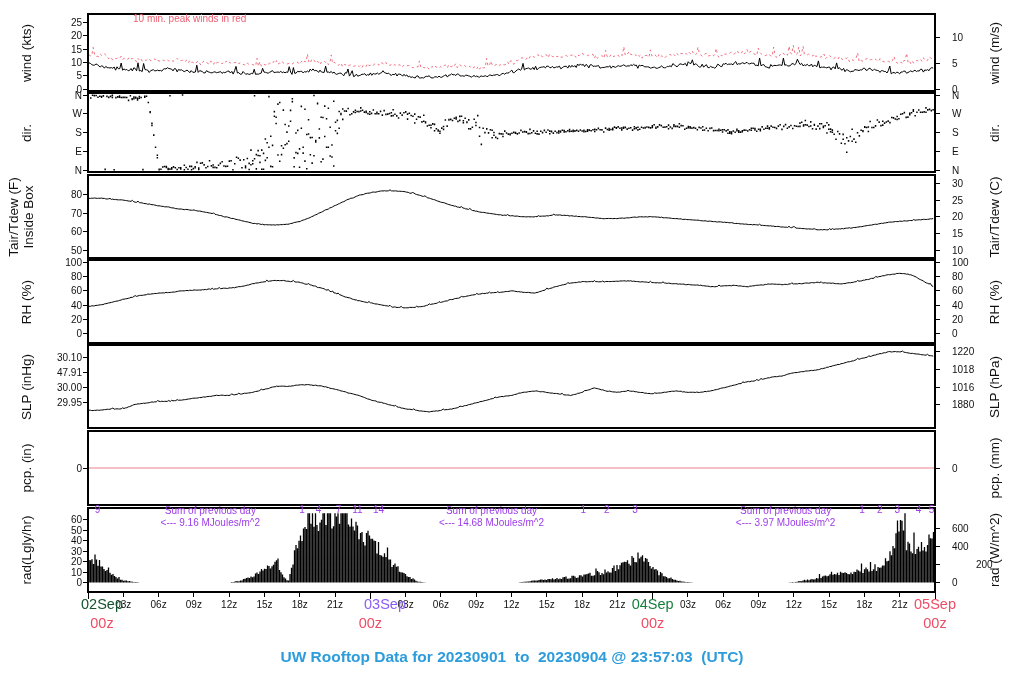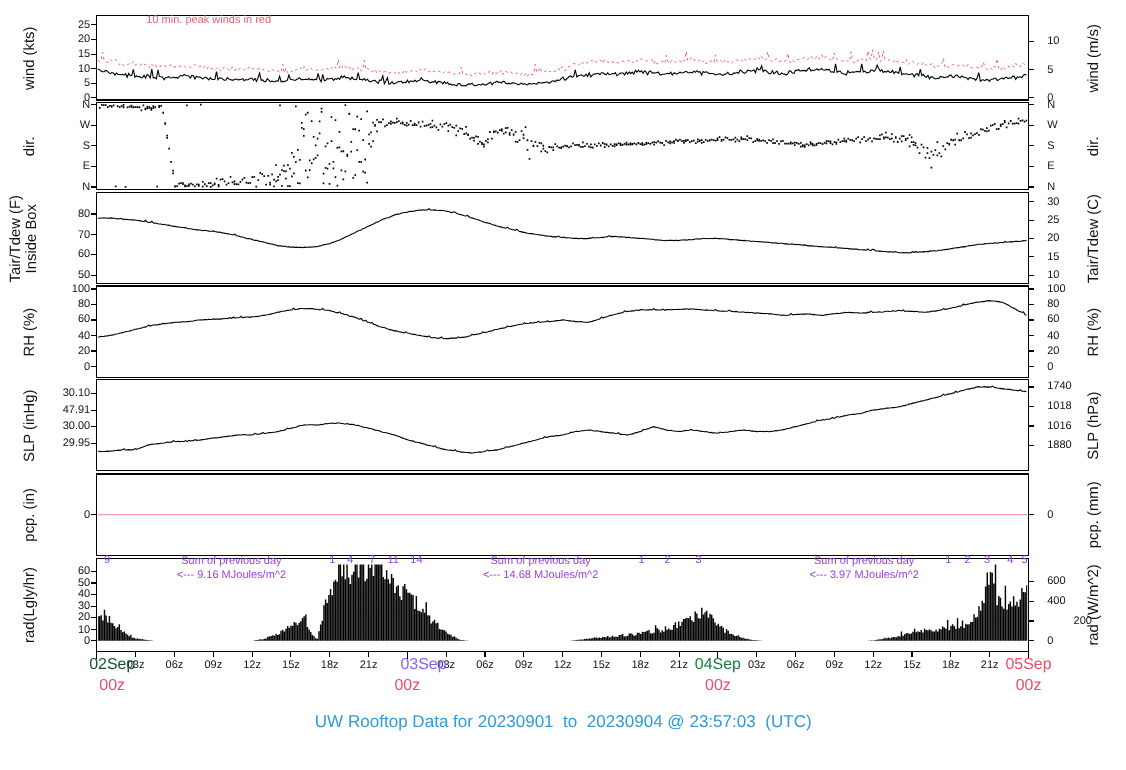--- a/index.html
+++ b/index.html
@@ -148,21 +148,21 @@
       <line x1="899.7083333333334" y1="592" x2="899.7083333333334" y2="597" stroke="#000" stroke-width="1" shape-rendering="crispEdges"></line>
       <line x1="935" y1="592" x2="935" y2="599" stroke="#000" stroke-width="1" shape-rendering="crispEdges"></line>
     </svg>
 
   <div class="note" style="color: rgb(239, 96, 115); margin-left: 27px;">10 min. peak winds in red</div>
 
   <div class="sum sum1" style="color: rgb(157, 60, 232); left: 210.344px;"><span>Sum of previous day</span><br><span>&lt;--- 9.16 MJoules/m^2</span></div>
   <div class="sum sum2" style="color: rgb(157, 60, 232); left: 491.501px;"><span>Sum of previous day</span><br><span>&lt;--- 14.68 MJoules/m^2</span></div>
   <div class="sum sum3" style="color: rgb(157, 60, 232); left: 785.599px;"><span>Sum of previous day</span><br><span>&lt;--- 3.97 MJoules/m^2</span></div>
 
-  <div class="title" style="color: rgb(45, 156, 219);">UW Rooftop Data for 20230901  to  20230904 @ 23:57:03  (UTC)</div>
+  <div class="title" style="color: rgb(45, 156, 219); font-weight: bold;">UW Rooftop Data for 20230901  to  20230904 @ 23:57:03  (UTC)</div>
 <div class="lbl" style="left: 40px; width: 42px; top: 83.5px; text-align: right;">0</div>
     <div class="lbl" style="left: 40px; width: 42px; top: 70.2273px; text-align: right;">5</div>
     <div class="lbl" style="left: 40px; width: 42px; top: 56.9545px; text-align: right;">10</div>
     <div class="lbl" style="left: 40px; width: 42px; top: 43.6818px; text-align: right;">15</div>
     <div class="lbl" style="left: 40px; width: 42px; top: 30.4091px; text-align: right;">20</div>
     <div class="lbl" style="left: 40px; width: 42px; top: 17.1364px; text-align: right;">25</div>
     <div class="lbl" style="left: 952px; top: 83.5px;">0</div>
     <div class="lbl" style="left: 952px; top: 57.6978px;">5</div>
     <div class="lbl" style="left: 952px; top: 31.8956px;">10</div>
     <div class="vtitle" style="left: 26px; top: 52.5px;">wind (kts)</div>
@@ -205,21 +205,21 @@
     <div class="lbl" style="left: 952px; top: 257.205px;">100</div>
     <div class="vtitle" style="left: 26px; top: 301.5px;">RH (%)</div>
     <div class="vtitle" style="left: 994px; top: 301.5px;">RH (%)</div>
     <div class="lbl" style="left: 40px; width: 42px; top: 397.371px; text-align: right;">29.95</div>
     <div class="lbl" style="left: 40px; width: 42px; top: 382.352px; text-align: right;">30.00</div>
     <div class="lbl" style="left: 40px; width: 42px; top: 367.333px; text-align: right;">47.91</div>
     <div class="lbl" style="left: 40px; width: 42px; top: 352.314px; text-align: right;">30.10</div>
     <div class="lbl" style="left: 952px; top: 399.473px;">1880</div>
     <div class="lbl" style="left: 952px; top: 381.751px;">1016</div>
     <div class="lbl" style="left: 952px; top: 364.029px;">1018</div>
-    <div class="lbl" style="left: 952px; top: 346.306px;">1740</div>
+    <div class="lbl" style="left: 952px; top: 346.306px;">1220</div>
     <div class="vtitle" style="left: 26px; top: 386.5px;">SLP (inHg)</div>
     <div class="vtitle" style="left: 994px; top: 386.5px;">SLP (hPa)</div>
     <div class="lbl" style="left: 40px; width: 42px; top: 462.5px; text-align: right;">0</div>
     <div class="lbl" style="left: 952px; top: 462.5px;">0</div>
     <div class="vtitle" style="left: 26px; top: 468px;">pcp. (in)</div>
     <div class="vtitle" style="left: 994px; top: 468px;">pcp. (mm)</div>
     <div class="lbl" style="left: 40px; width: 42px; top: 577.132px; text-align: right;">0</div>
     <div class="lbl" style="left: 40px; width: 42px; top: 566.605px; text-align: right;">10</div>
     <div class="lbl" style="left: 40px; width: 42px; top: 556.079px; text-align: right;">20</div>
     <div class="lbl" style="left: 40px; width: 42px; top: 545.553px; text-align: right;">30</div>

